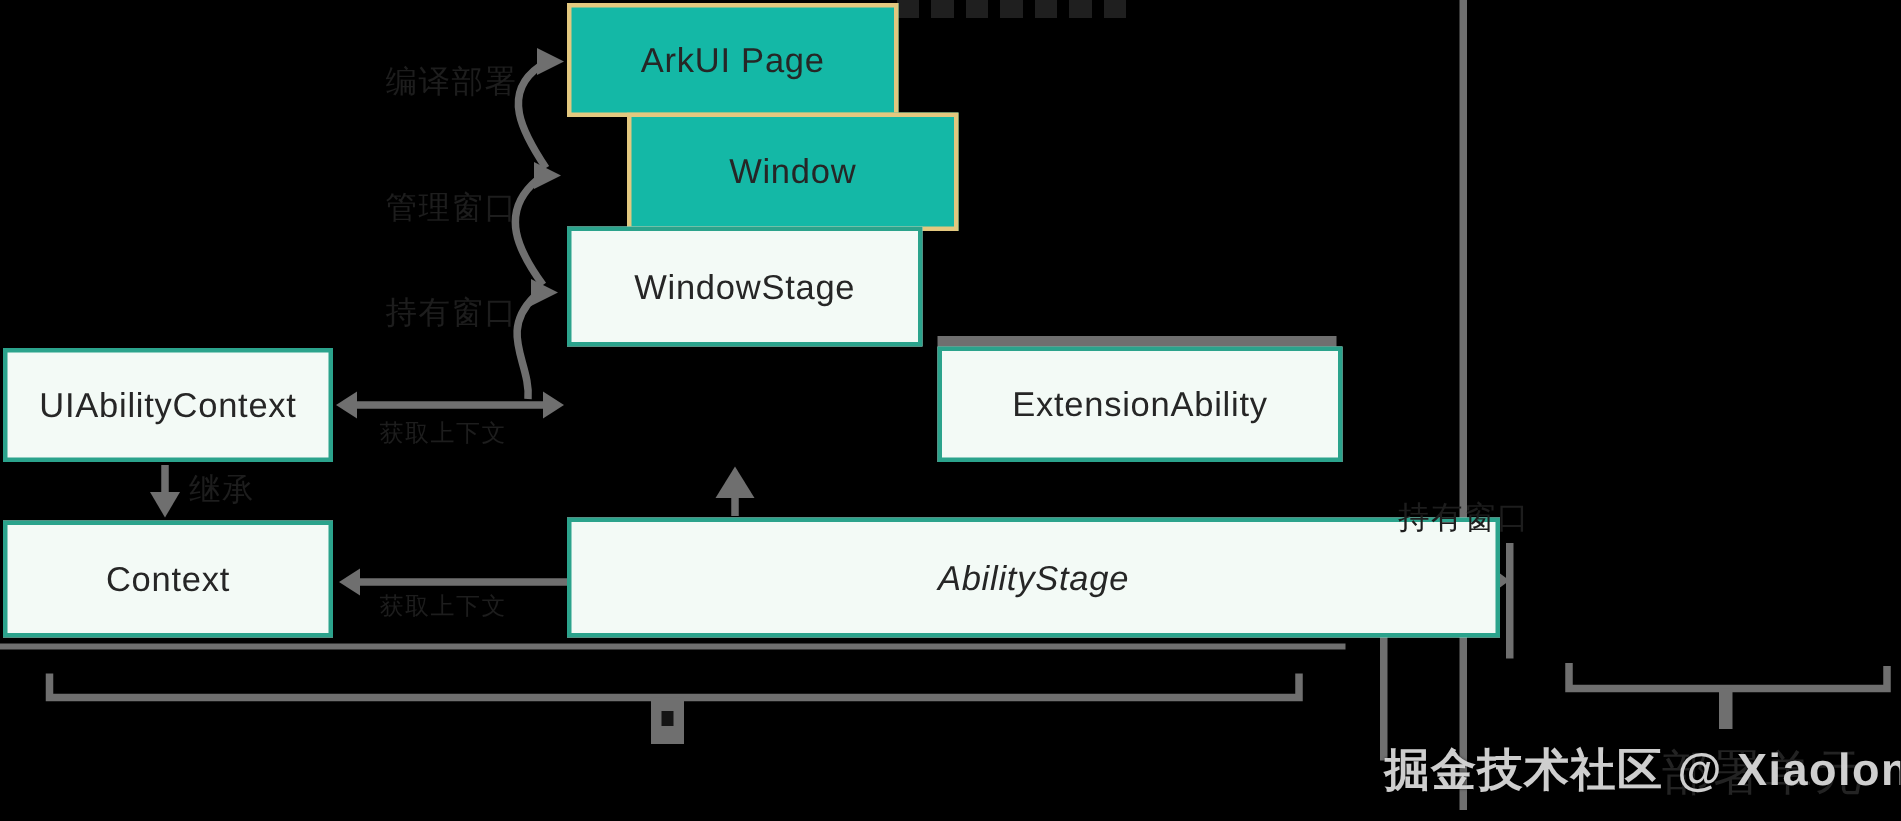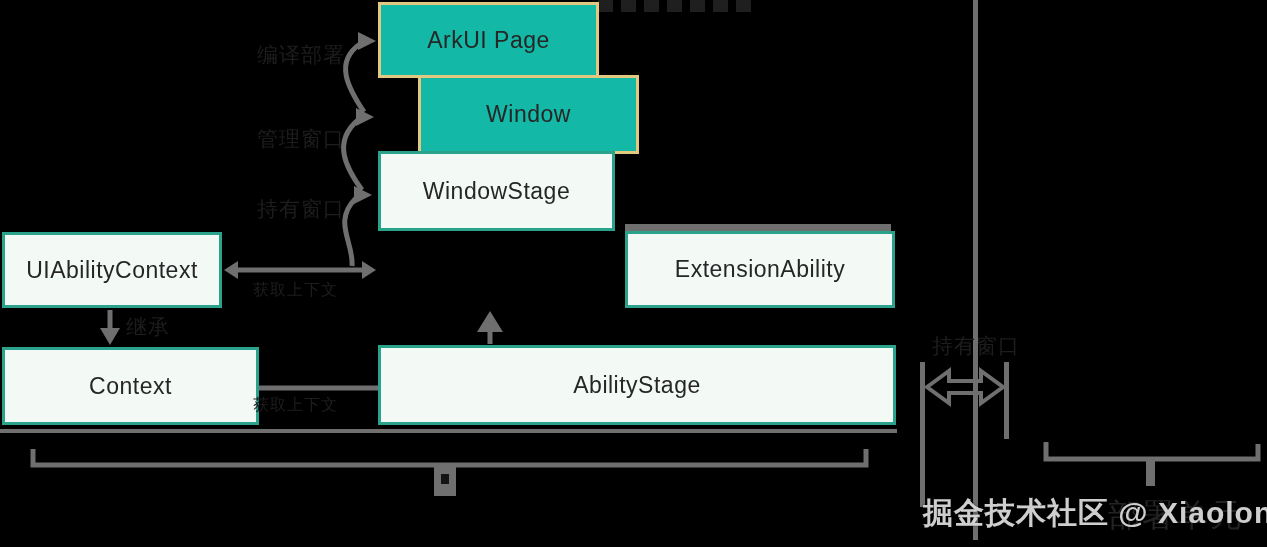--- a/index.html
+++ b/index.html
@@ -98,24 +98,24 @@
   </div>
   <div class="box" style="left:378px;top:151px;width:237px;height:80px;">
     <span>WindowStage</span>
   </div>
   <div class="box" style="left:625px;top:231px;width:270px;height:77px;">
     <span>ExtensionAbility</span>
   </div>
   <div class="box" style="left:2px;top:232px;width:220px;height:76px;">
     <span>UIAbilityContext</span>
   </div>
-  <div class="box" style="left:2px;top:347px;width:257px;height:78px;">
+  <div class="box" style="left:2px;top:347px;width:220px;height:78px;">
     <span>Context</span>
   </div>
-  <div class="box" style="left:378px;top:345px;width:518px;height:80px;">
+  <div class="box" style="left:378px;top:345px;width:622px;height:80px;font-style:italic;">
     <span>AbilityStage</span>
   </div>
 
   <div class="edge-label" style="left:257px;top:44px;">编译部署</div>
   <div class="edge-label" style="left:257px;top:128px;">管理窗口</div>
   <div class="edge-label" style="left:257px;top:198px;">持有窗口</div>
   <div class="edge-label small" style="left:253px;top:282px;">获取上下文</div>
   <div class="edge-label" style="left:126px;top:316px;">继承</div>
   <div class="edge-label small" style="left:253px;top:397px;">获取上下文</div>
   <div class="edge-label" style="left:932px;top:335px;">持有窗口</div>

